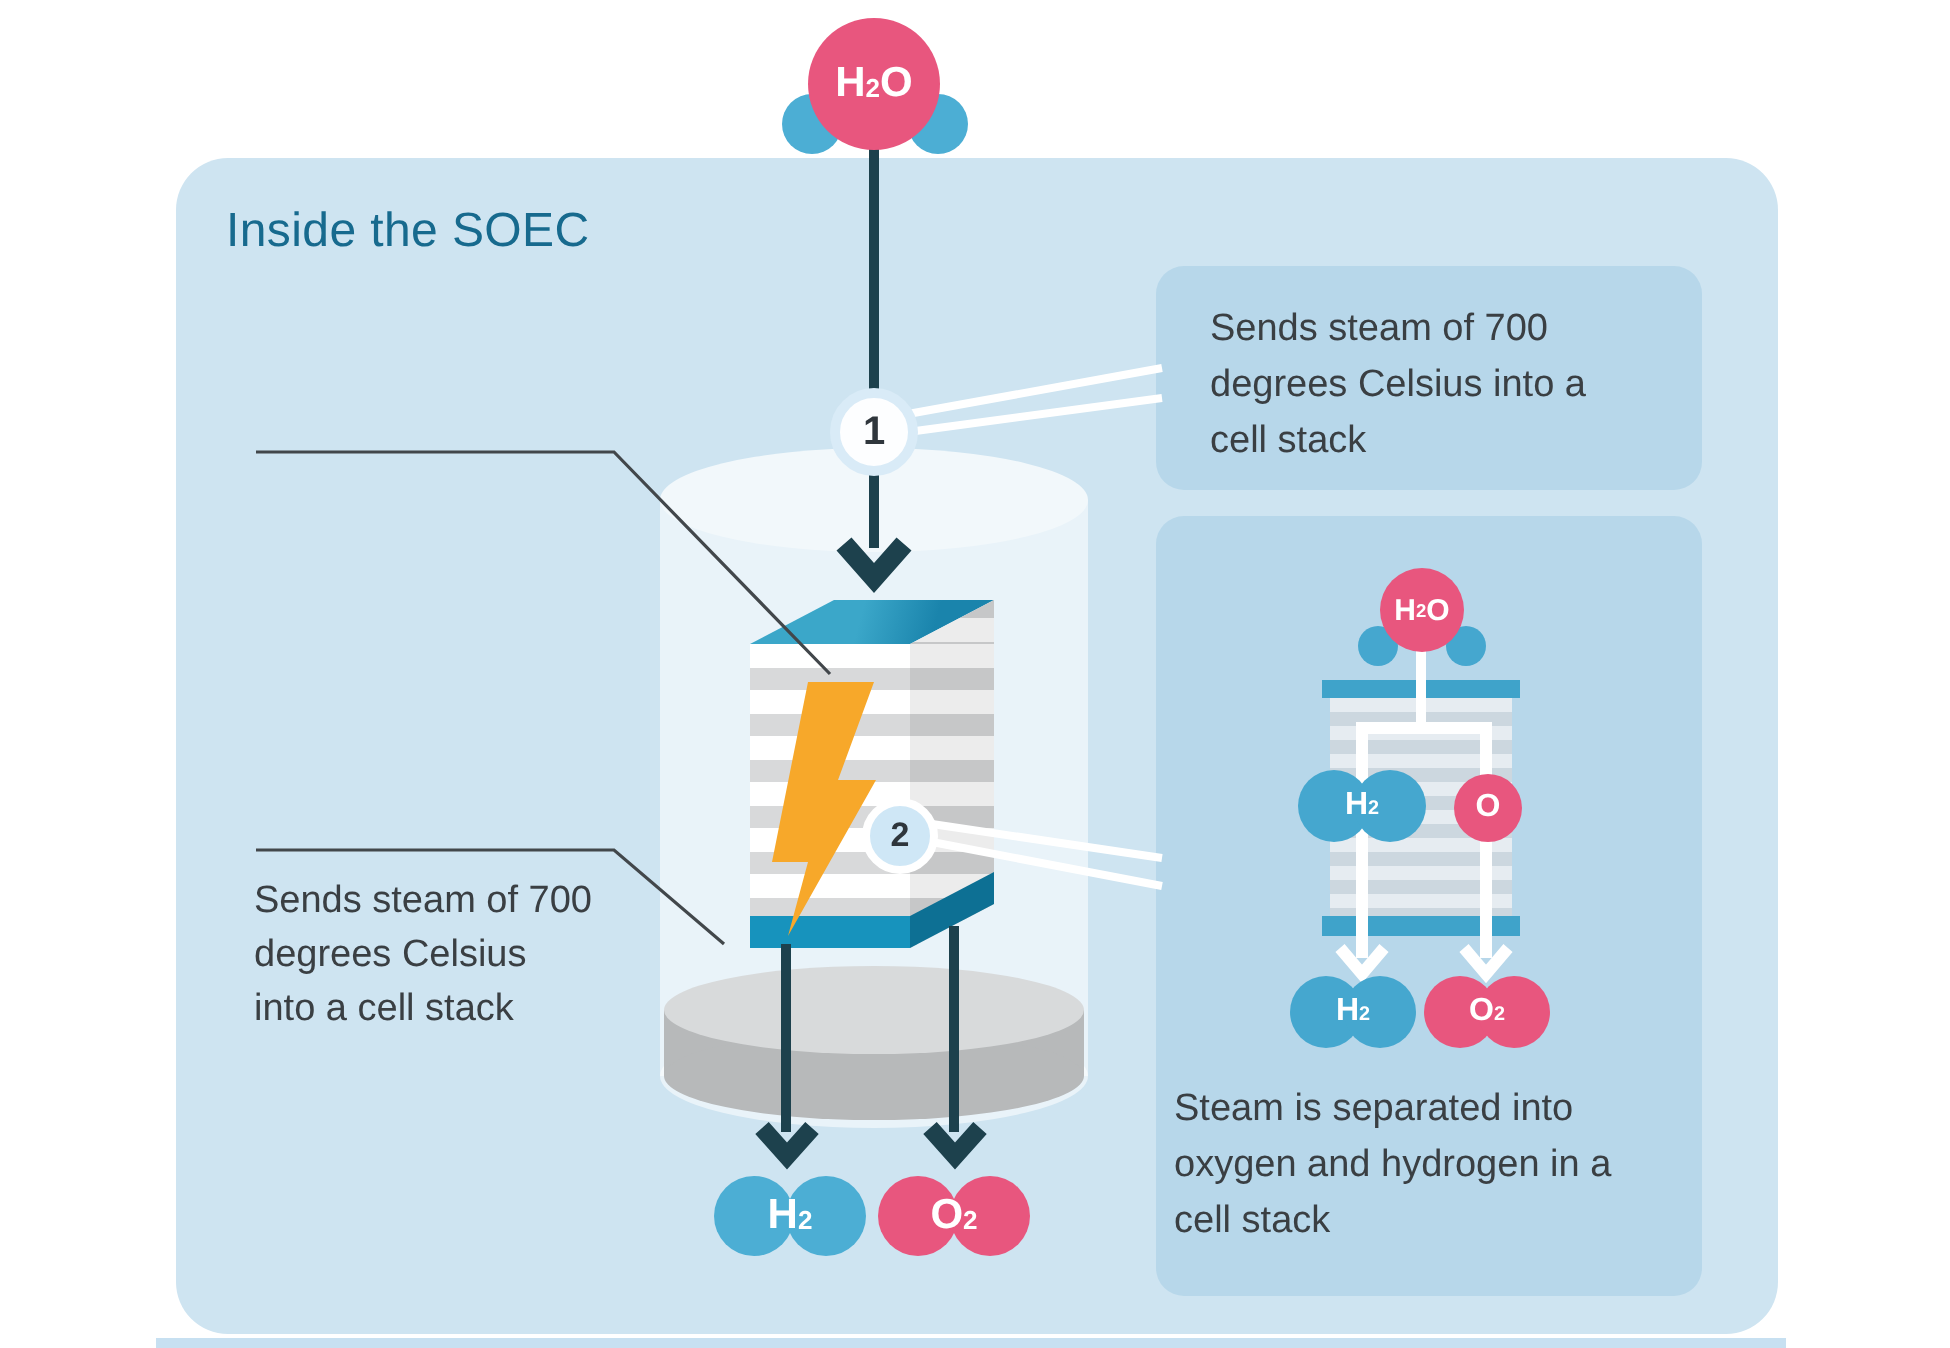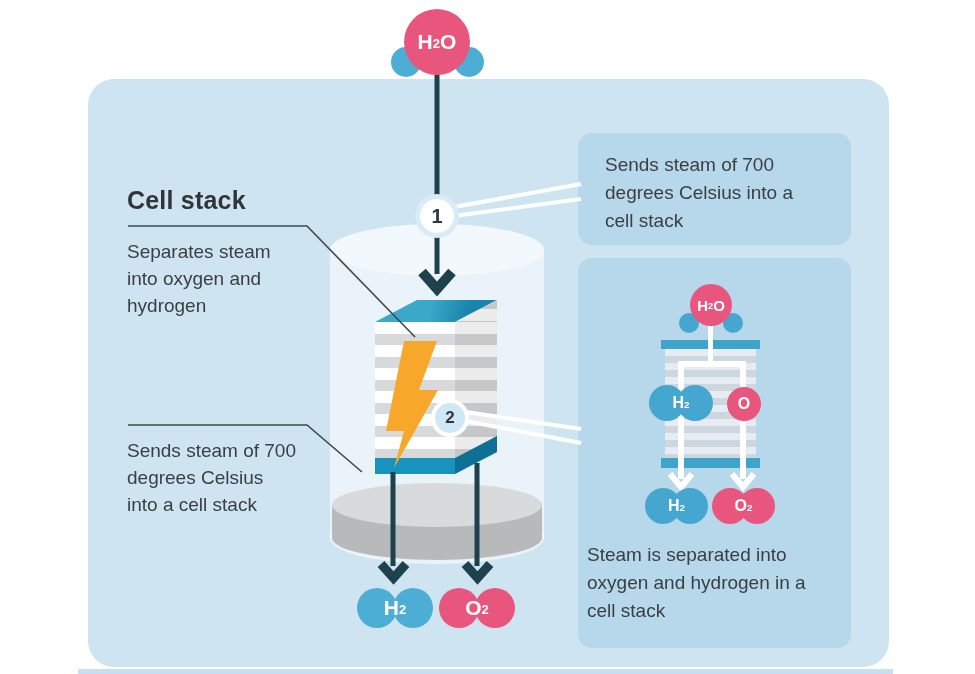--- a/index.html
+++ b/index.html
@@ -116,23 +116,22 @@
     <rect x="390.5" y="472" width="5" height="94" fill="#1d414d"></rect>
     <path d="M381,564 L393.5,578 L406,564" stroke="#1d414d" stroke-width="9" fill="none"></path>
     <rect x="474.5" y="463" width="5" height="103" fill="#1d414d"></rect>
     <path d="M465,564 L477.5,578 L490,564" stroke="#1d414d" stroke-width="9" fill="none"></path>
     <line x1="454" y1="207" x2="581" y2="184" stroke="#ffffff" stroke-width="4"></line>
     <line x1="454" y1="216" x2="581" y2="199" stroke="#ffffff" stroke-width="4"></line>
     <line x1="466" y1="412" x2="581" y2="429" stroke="#ffffff" stroke-width="4"></line>
     <line x1="466" y1="421" x2="581" y2="443" stroke="#ffffff" stroke-width="4"></line>
   </svg>
 
+  <div class="abs title z5" style="left:113px;top:102px;">Inside the SOEC</div>
 
-  <div class="abs heading z5" style="left:127px;top:186px;">Cell stack</div>
-  <div class="abs body-text z5" style="left:127px;top:238px;width:175px;">Separates steam into oxygen and hydrogen</div>
   <div class="abs body-text z5" style="left:127px;top:437px;width:172px;">Sends steam of 700 degrees Celsius into a cell stack</div>
 
   <div class="abs circle z5 step-badge" style="left:415px;top:194px;width:44px;height:44px;background:#fdfeff;border:5px solid #d9ebf7;font-size:20px;">
     <span>1</span>
   </div>
   <div class="abs circle z5 step-badge" style="left:431px;top:399px;width:38px;height:38px;background:#cfe7f6;border:4px solid #ffffff;font-size:17px;">
     <span>2</span>
   </div>
 
   <div class="abs circle blue z5" style="left:391px;top:47px;width:30px;height:30px;"></div>

